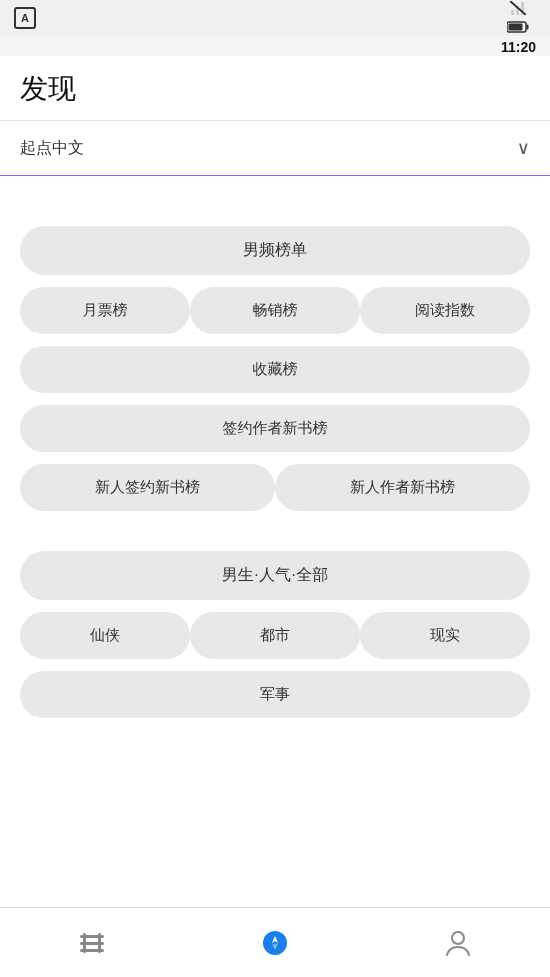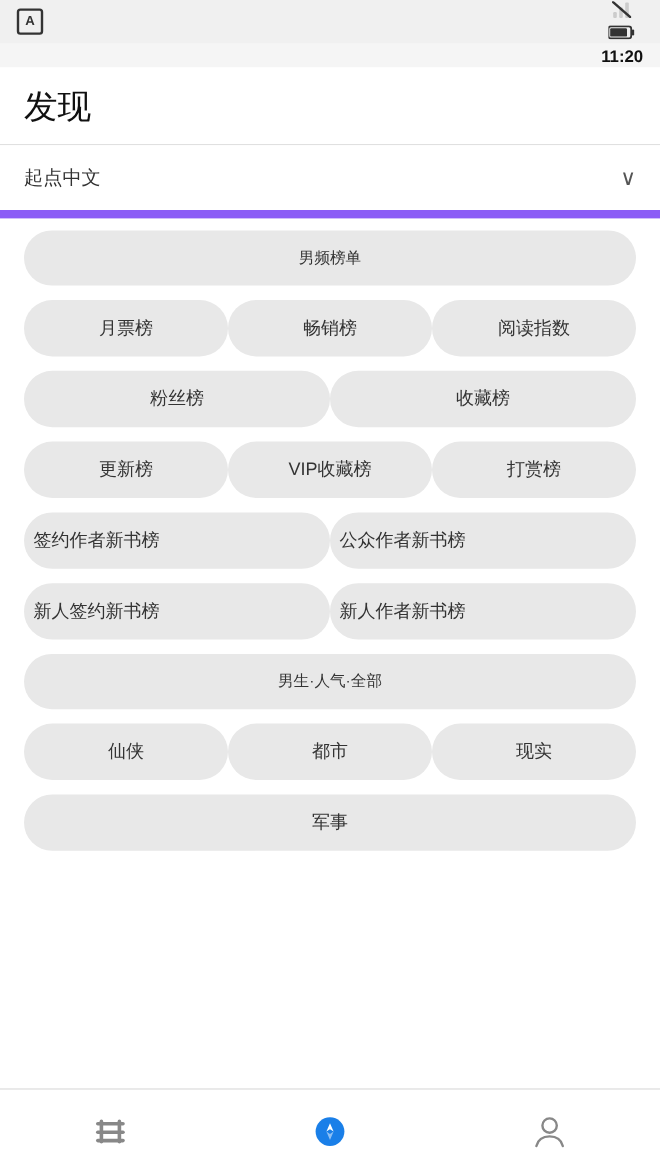--- a/index.html
+++ b/index.html
@@ -72,21 +72,21 @@
       background: #fff;
       padding: 0 0 10px;
     }
 
     
     .dropdown-section {
       padding: 16px 20px;
       display: flex;
       align-items: center;
       justify-content: space-between;
-      border-bottom: 7px solid #8b5cf6;
+      border-bottom: 1px solid #8b5cf6;
     }
     .dropdown-label {
       font-size: 16px;
       color: #333;
     }
     .dropdown-arrow {
       font-size: 18px;
       color: #555;
     }
 
@@ -96,26 +96,27 @@
     }
 
     
     .tag-full {
       display: block;
       width: 100%;
       background: #e8e8e8;
       border-radius: 25px;
       padding: 14px 20px;
       text-align: center;
-      font-size: 13px;
+      font-size: 16px;
       color: #333;
       margin-bottom: 12px;
       cursor: pointer;
       border: none;
       outline: none;
+      margin-top: 40px;
     }
 
     
     .tag-row {
       display: flex;
       margin-bottom: 12px;
     }
     .tag-pill {
       flex: 1;
       background: #e8e8e8;
@@ -128,21 +129,21 @@
       border: none;
       outline: none;
     }
 
     
     .tag-half {
       flex: 1;
       background: #e8e8e8;
       border-radius: 25px;
       padding: 14px 8px;
-      text-align: left;
+      text-align: center;
       font-size: 15px;
       color: #333;
       cursor: pointer;
       border: none;
       outline: none;
     }
 
     
     .bottom-nav {
       background: #fff;
@@ -209,33 +210,26 @@
 
     <button class="tag-full">男频榜单</button>
 
     <div class="tag-row">
       <button class="tag-pill">月票榜</button>
       <button class="tag-pill">畅销榜</button>
       <button class="tag-pill">阅读指数</button>
     </div>
 
     <div class="tag-row">
-      <button class="tag-pill">粉丝榜</button>
       <button class="tag-pill">收藏榜</button>
     </div>
 
-    <div class="tag-row">
-      <button class="tag-pill">更新榜</button>
-      <button class="tag-pill">VIP收藏榜</button>
-      <button class="tag-pill">打赏榜</button>
-    </div>
 
     <div class="tag-row">
       <button class="tag-half">签约作者新书榜</button>
-      <button class="tag-half">公众作者新书榜</button>
     </div>
 
     <div class="tag-row">
       <button class="tag-half">新人签约新书榜</button>
       <button class="tag-half">新人作者新书榜</button>
     </div>
 
     <button class="tag-full">男生·人气·全部</button>
 
 

